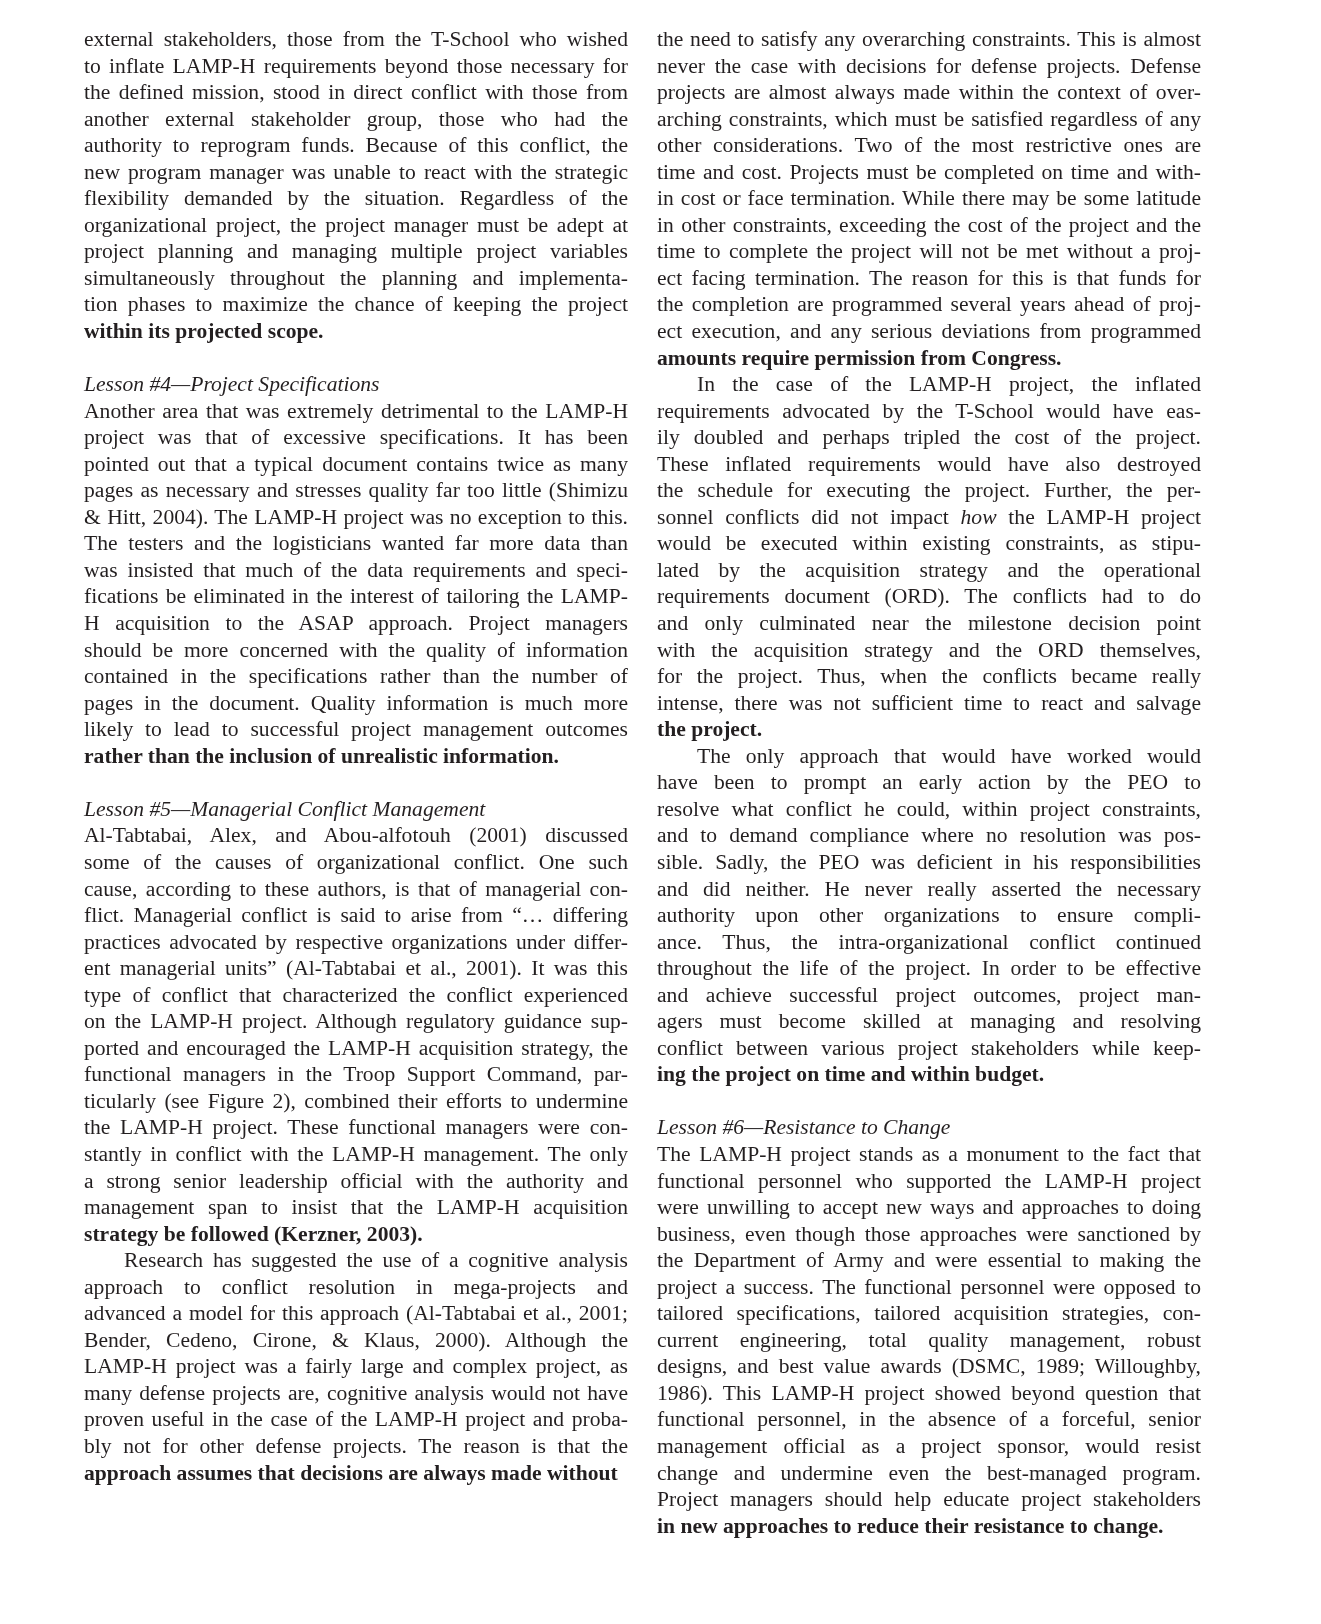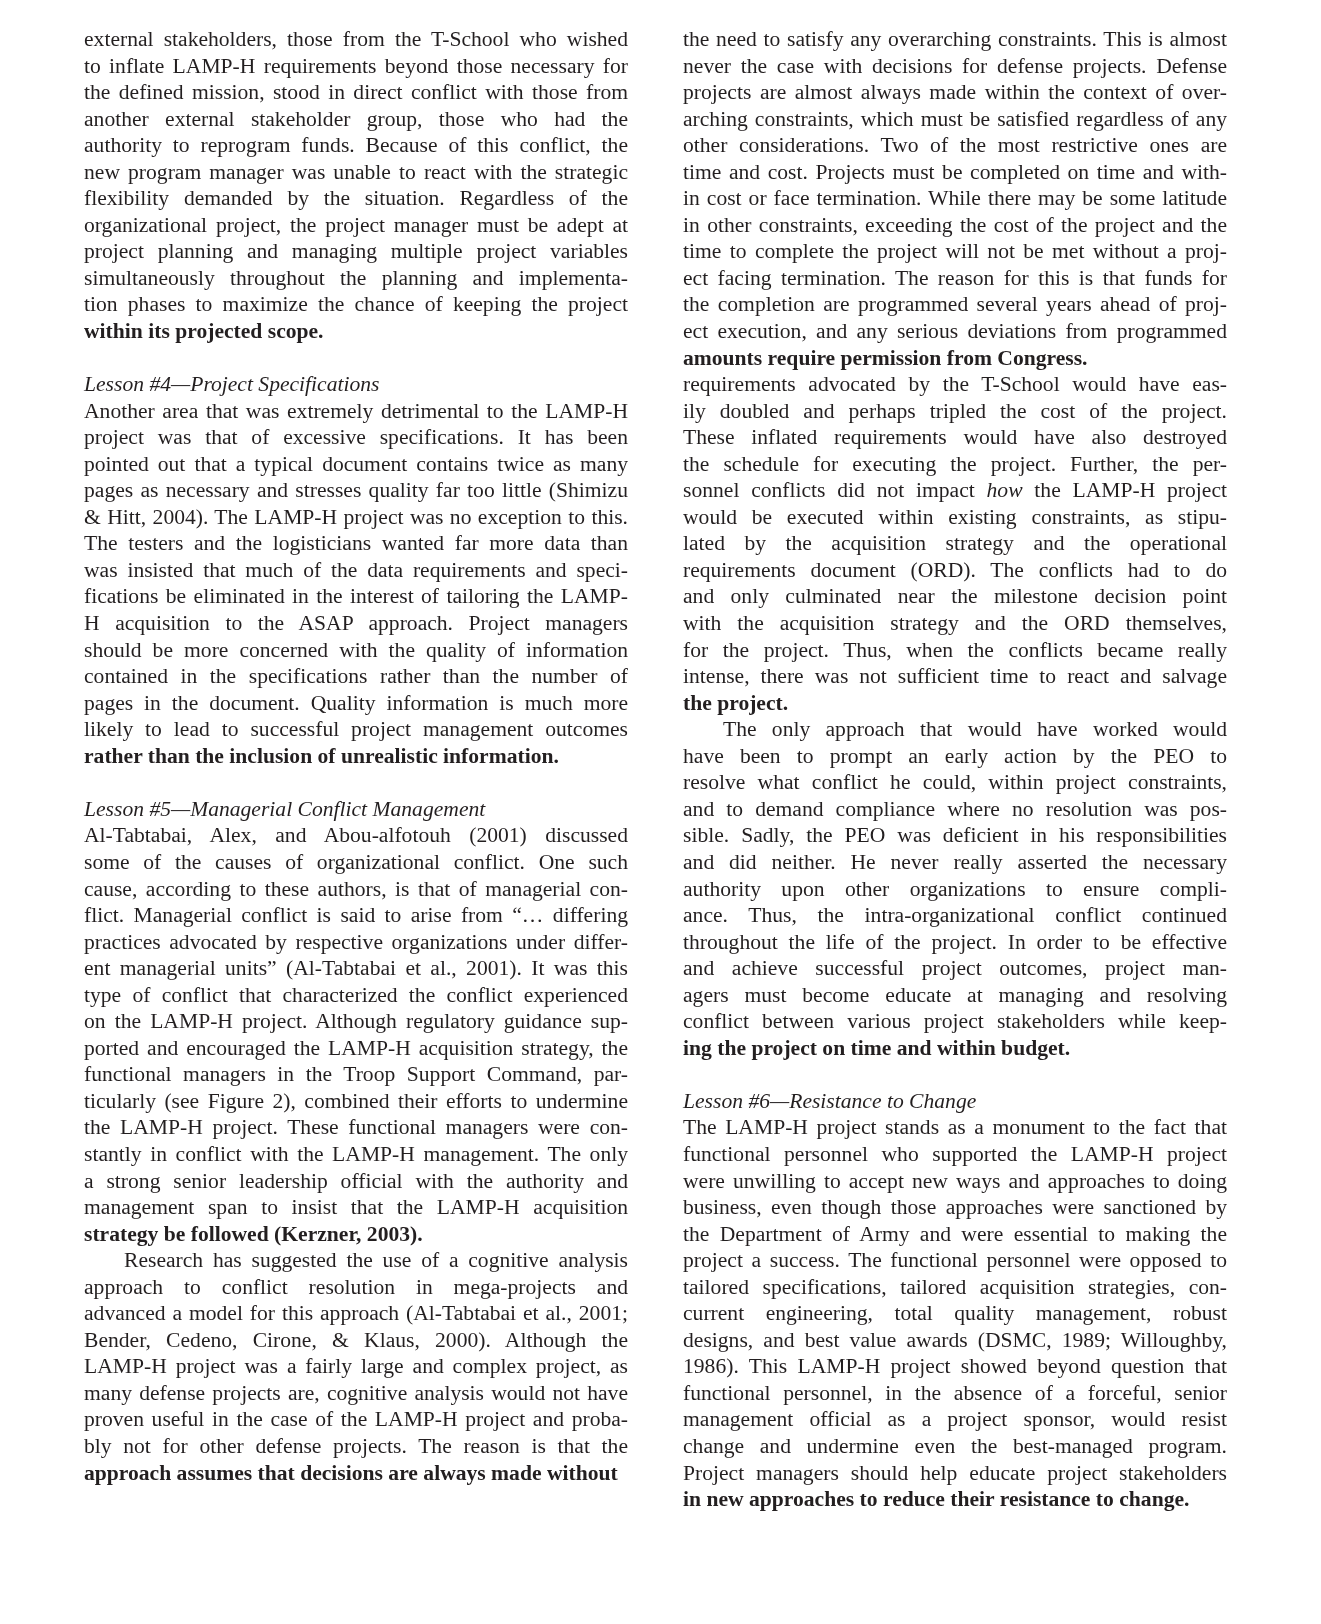--- a/index.html
+++ b/index.html
@@ -1,20 +1,20 @@
 <!DOCTYPE html>
 <html><head>
 <meta charset="utf-8">
 <style>
   html, body { margin: 0; padding: 0; background: #ffffff; }
   body { width: 1321px; height: 1624px; position: relative; overflow: hidden;
          font-family: "Liberation Serif", "DejaVu Serif", serif; color: #231f20; }
   .col { position: absolute; top: 26px; width: 544px; }
   .col.left { left: 84px; }
-  .col.right { left: 683px; }
+  .col.right { left: 657px; }
   .line { height: 26.55px; line-height: 26.55px; font-size: 21.6px; white-space: nowrap;
           text-align: justify; text-align-last: justify; overflow: visible; }
   .line.last { text-align-last: left; font-weight: bold; }
   .line.indent { padding-left: 40px; }
   .line.blank { }
   .heading { font-style: italic; text-align-last: left; }
   em { font-style: italic; }
 </style>
 </head>
 <body>
@@ -94,20 +94,21 @@
       <div class="line">time and cost. Projects must be completed on time and with-</div>
       <div class="line">in cost or face termination. While there may be some latitude</div>
       <div class="line">in other constraints, exceeding the cost of the project and the</div>
       <div class="line">time to complete the project will not be met without a proj-</div>
       <div class="line">ect facing termination. The reason for this is that funds for</div>
       <div class="line">the completion are programmed several years ahead of proj-</div>
       <div class="line">ect execution, and any serious deviations from programmed</div>
       <div class="line last">amounts require permission from Congress.</div>
     </div>
     <div>
+      <div class="line indent">In the case of the LAMP-H project, the inflated</div>
       <div class="line">requirements advocated by the T-School would have eas-</div>
       <div class="line">ily doubled and perhaps tripled the cost of the project.</div>
       <div class="line">These inflated requirements would have also destroyed</div>
       <div class="line">the schedule for executing the project. Further, the per-</div>
       <div class="line">sonnel conflicts did not impact <em>how</em> the LAMP-H project</div>
       <div class="line">would be executed within existing constraints, as stipu-</div>
       <div class="line">lated by the acquisition strategy and the operational</div>
       <div class="line">requirements document (ORD). The conflicts had to do</div>
       <div class="line">and only culminated near the milestone decision point</div>
       <div class="line">with the acquisition strategy and the ORD themselves,</div>
@@ -119,21 +120,21 @@
       <div class="line indent">The only approach that would have worked would</div>
       <div class="line">have been to prompt an early action by the PEO to</div>
       <div class="line">resolve what conflict he could, within project constraints,</div>
       <div class="line">and to demand compliance where no resolution was pos-</div>
       <div class="line">sible. Sadly, the PEO was deficient in his responsibilities</div>
       <div class="line">and did neither. He never really asserted the necessary</div>
       <div class="line">authority upon other organizations to ensure compli-</div>
       <div class="line">ance. Thus, the intra-organizational conflict continued</div>
       <div class="line">throughout the life of the project. In order to be effective</div>
       <div class="line">and achieve successful project outcomes, project man-</div>
-      <div class="line">agers must become educate at managing and resolving</div>
+      <div class="line">agers must become skilled at managing and resolving</div>
       <div class="line">conflict between various project stakeholders while keep-</div>
       <div class="line last">ing the project on time and within budget.</div>
     </div>
     <div class="line blank"></div>
     <div class="line heading">Lesson #6—Resistance to Change</div>
     <div>
       <div class="line">The LAMP-H project stands as a monument to the fact that</div>
       <div class="line">functional personnel who supported the LAMP-H project</div>
       <div class="line">were unwilling to accept new ways and approaches to doing</div>
       <div class="line">business, even though those approaches were sanctioned by</div>

